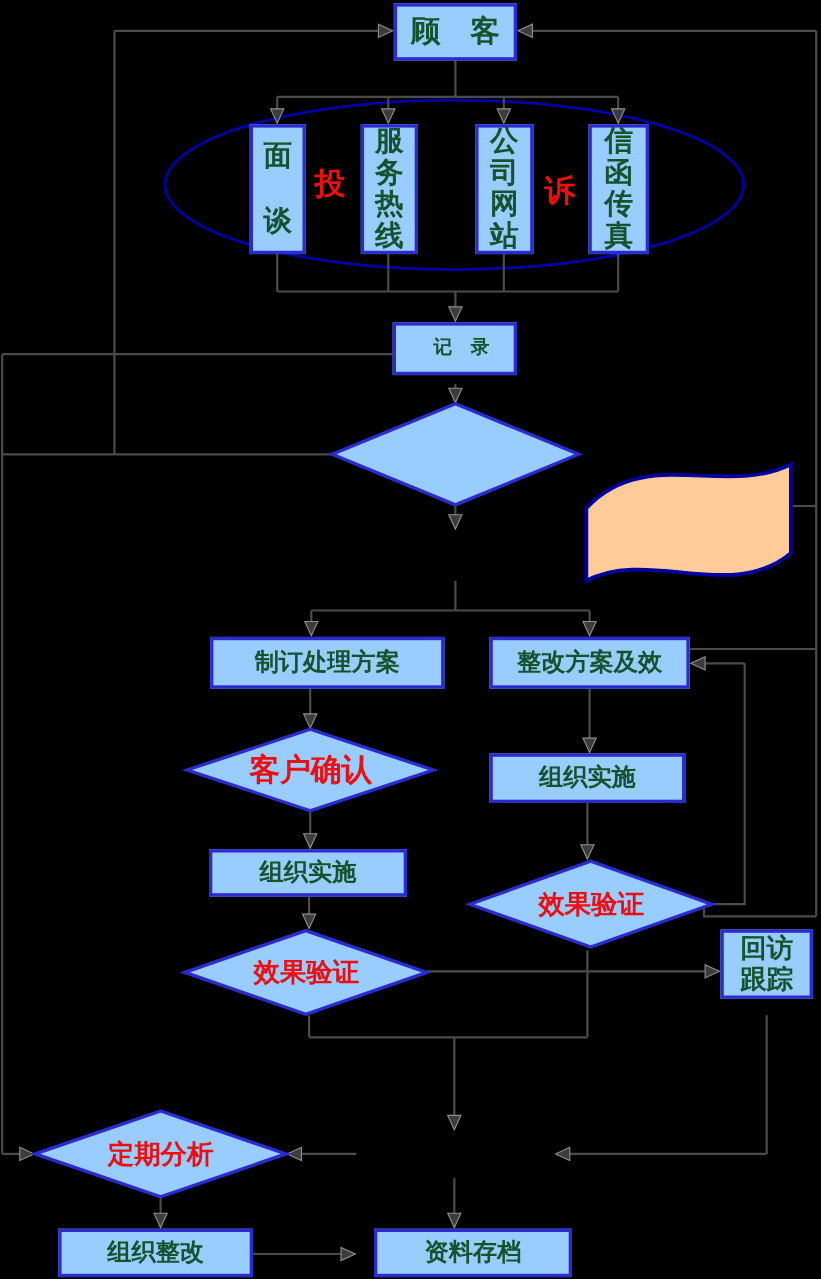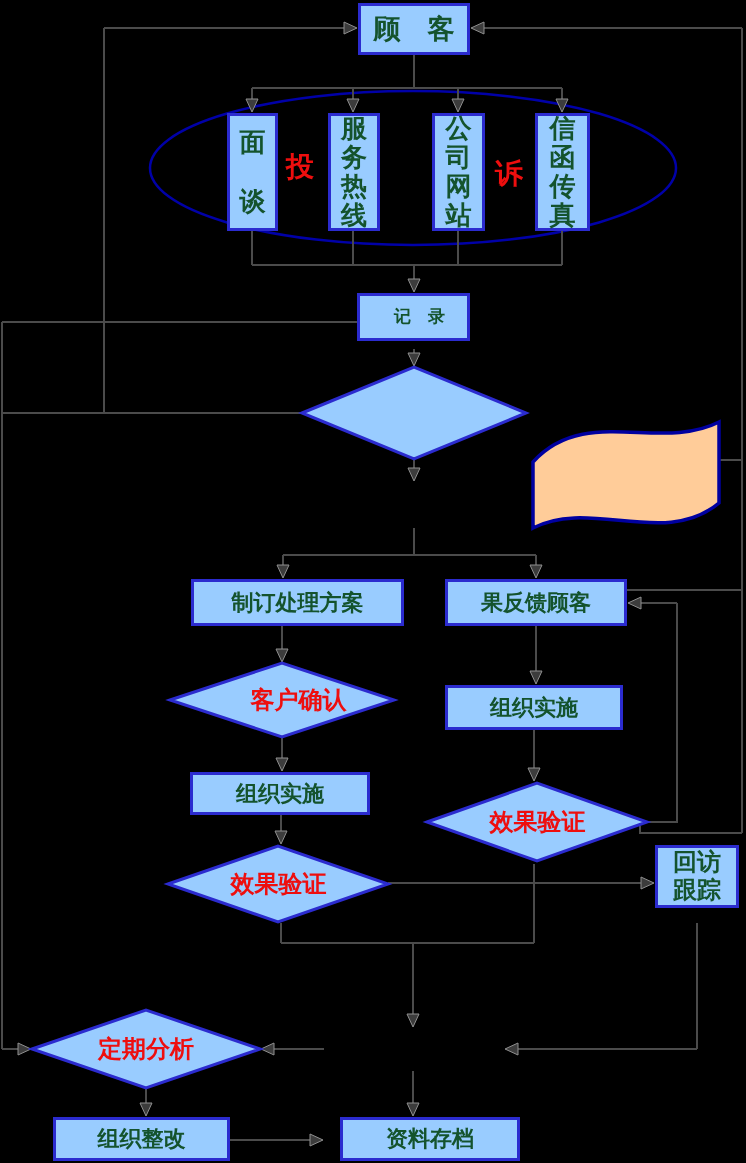--- a/index.html
+++ b/index.html
@@ -114,33 +114,33 @@
 真</span></div>
 
   <div class="freetext" style="left:286px;top:148px;font-size:28px;">投</div>
   <div class="freetext" style="left:495px;top:155px;font-size:28px;">诉</div>
 
   <div class="node" style="left:357px;top:293px;width:113px;height:48px;font-size:17px;padding-left:12px;"><span>记　录</span></div>
 
 
   <div class="node" style="left:191px;top:579px;width:213px;height:47px;font-size:22px;"><span>制订处理方案</span></div>
 
-  <div class="node" style="left:445px;top:579px;width:182px;height:47px;font-size:22px;"><span>果反馈顾客</span></div>
+  <div class="node" style="left:445px;top:579px;width:182px;height:47px;font-size:22px;"><span>整改方案及效</span></div>
 
   <div class="node" style="left:190px;top:772px;width:180px;height:43px;font-size:22px;"><span>组织实施</span></div>
 
   <div class="node" style="left:445px;top:685px;width:178px;height:45px;font-size:22px;"><span>组织实施</span></div>
 
   <div class="node" style="left:655px;top:845px;width:84px;height:63px;font-size:24px;"><span>回访
 跟踪</span></div>
 
 
   <div class="node" style="left:53px;top:1117px;width:177px;height:44px;font-size:22px;"><span>组织整改</span></div>
 
   <div class="node" style="left:340px;top:1117px;width:180px;height:44px;font-size:22px;"><span>资料存档</span></div>
 
-  <div class="dlabel" style="left:216px;top:678px;width:165px;height:44px;font-size:24px;">客户确认</div>
+  <div class="dlabel" style="left:200px;top:678px;width:165px;height:44px;font-size:28px;">客户确认</div>
   <div class="dlabel" style="left:196px;top:862px;width:165px;height:44px;font-size:24px;">效果验证</div>
   <div class="dlabel" style="left:455px;top:800px;width:165px;height:44px;font-size:24px;">效果验证</div>
   <div class="dlabel" style="left:60px;top:1027px;width:172px;height:44px;font-size:24px;">定期分析</div>
 
 
 </div>
 
 </body></html>

